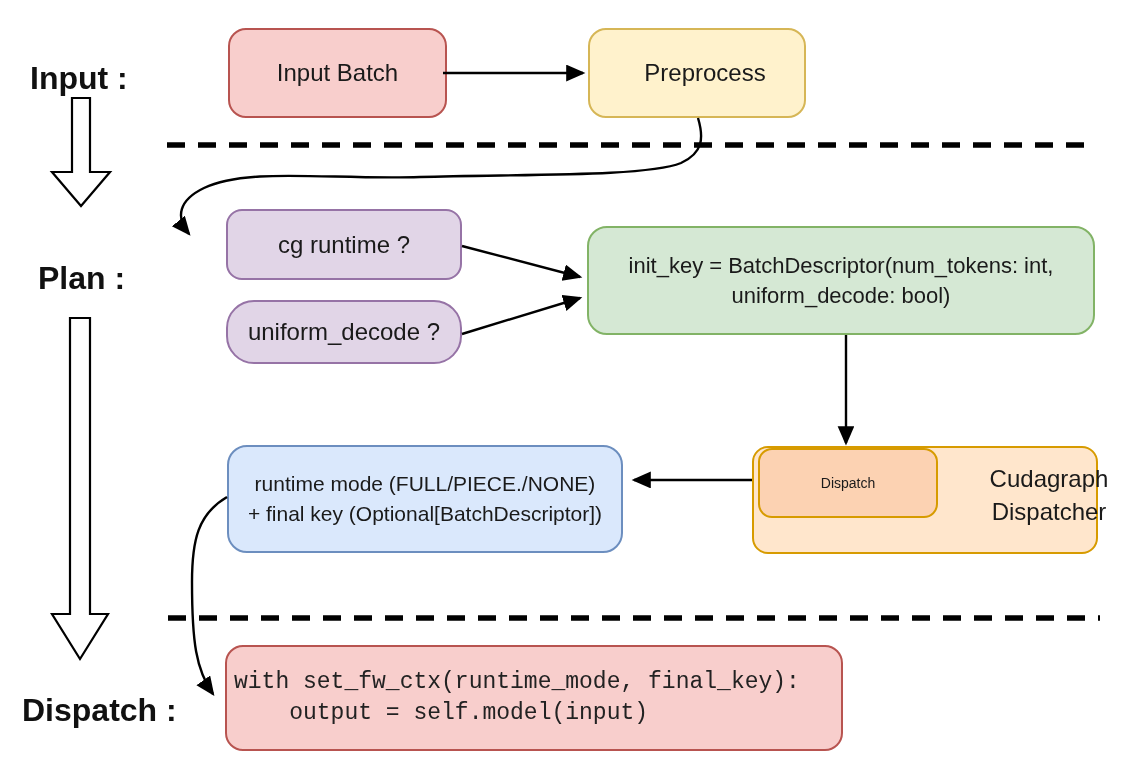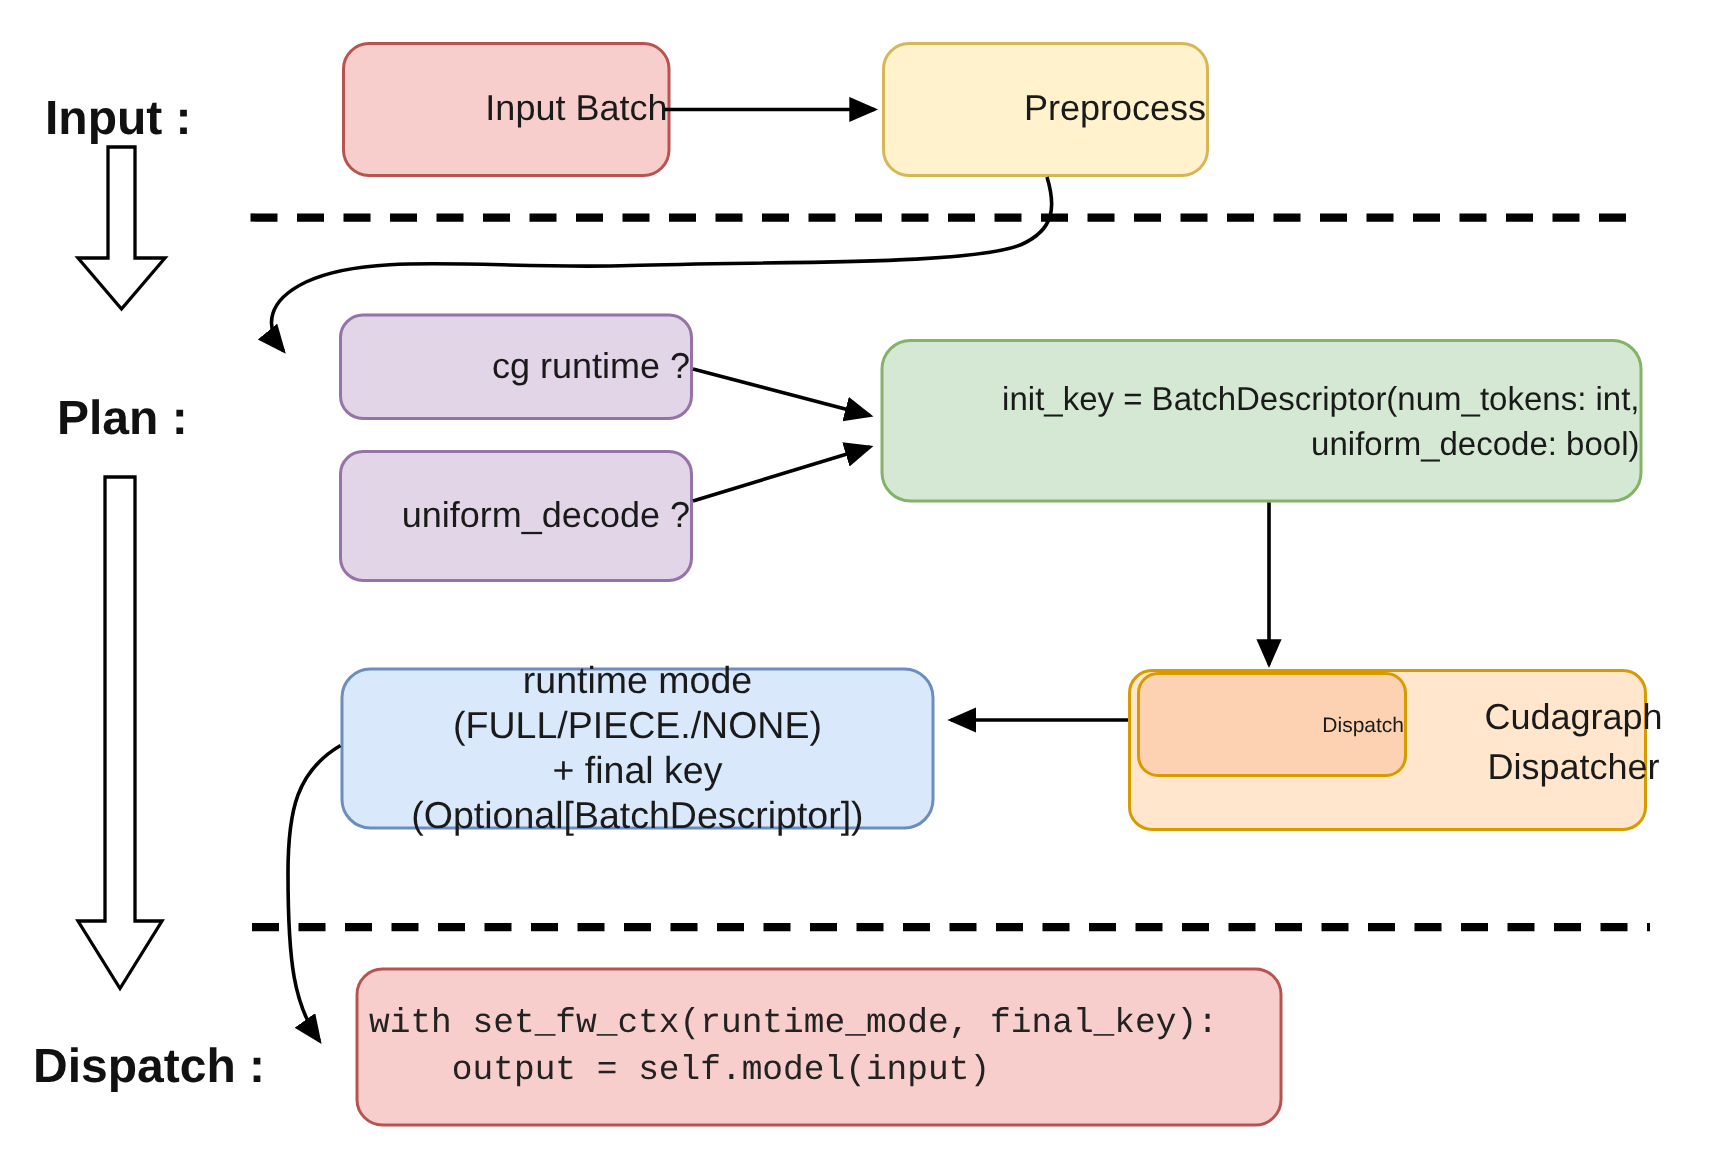--- a/index.html
+++ b/index.html
@@ -6,42 +6,42 @@
   body{width:1142px;height:770px;position:relative;overflow:hidden;
        font-family:"Liberation Sans",sans-serif;color:#1a1a1a;}
   .stage{position:absolute;inset:0;width:1142px;height:770px;}
 
   .section-label{position:absolute;font-weight:bold;font-size:32px;color:#111;white-space:nowrap;margin-top:24px;}
   #lbl-input{left:30px;top:36px;}
   #lbl-plan{left:38px;top:236px;}
   #lbl-execute{left:22px;top:668px;}
 
   .node{position:absolute;border-style:solid;border-width:2px;display:flex;
-        flex-direction:column;align-items:flex-end;justify-content:center;
+        flex-direction:column;align-items:center;justify-content:center;
         text-align:center;box-sizing:border-box;}
 
   #n-input-batch{left:228px;top:28px;width:219px;height:90px;border-radius:18px;
       background:#f8cecc;border-color:#b85450;font-size:24px;}
   #n-preprocess{left:588px;top:28px;width:218px;height:90px;border-radius:18px;
       background:#fff2cc;border-color:#d6b656;font-size:24px;padding-left:16px;}
   #n-cg-padding{left:226px;top:209px;width:236px;height:71px;border-radius:16px;
       background:#e1d5e7;border-color:#9673a6;font-size:24px;}
-  #n-uniform-decode{left:226px;top:300px;width:236px;height:88px;border-radius:16px;
+  #n-uniform-decode{left:226px;top:300px;width:236px;height:64px;border-radius:28px;
       background:#e1d5e7;border-color:#9673a6;font-size:24px;}
   #n-init-key{left:587px;top:226px;width:508px;height:109px;border-radius:20px;
       background:#d5e8d4;border-color:#82b366;font-size:22px;line-height:30px;}
   #n-runtime-mode{left:227px;top:445px;width:396px;height:108px;border-radius:20px;
-      background:#dae8fc;border-color:#6c8ebf;font-size:25px;line-height:30px;}
+      background:#dae8fc;border-color:#6c8ebf;font-size:21px;line-height:30px;}
   #n-cudagraph-dispatcher{left:752px;top:446px;width:346px;height:108px;border-radius:16px;
       background:#ffe6cc;border-color:#d79b00;}
   #n-dispatch{left:758px;top:448px;width:180px;height:70px;border-radius:14px;
       background:#fcd2b2;border-color:#d79b00;font-size:14px;}
   #cudagraph-label{position:absolute;left:938px;top:462px;width:158px;text-align:center;
       font-size:24px;line-height:33px;padding-left:32px;}
-  #n-execute-code{left:237px;top:645px;width:618px;height:106px;border-radius:18px;
+  #n-execute-code{left:225px;top:645px;width:618px;height:106px;border-radius:18px;
       background:#f8cecc;border-color:#b85450;align-items:flex-start;
       font-family:"Liberation Mono","DejaVu Sans Mono",monospace;
       font-size:23px;line-height:31px;color:#222;padding-left:7px;}
   .pre{white-space:pre;text-align:left;}
 
   svg.overlay{position:absolute;left:0;top:0;z-index:5;pointer-events:none;}
 </style>
 </head>
 <body>
 

